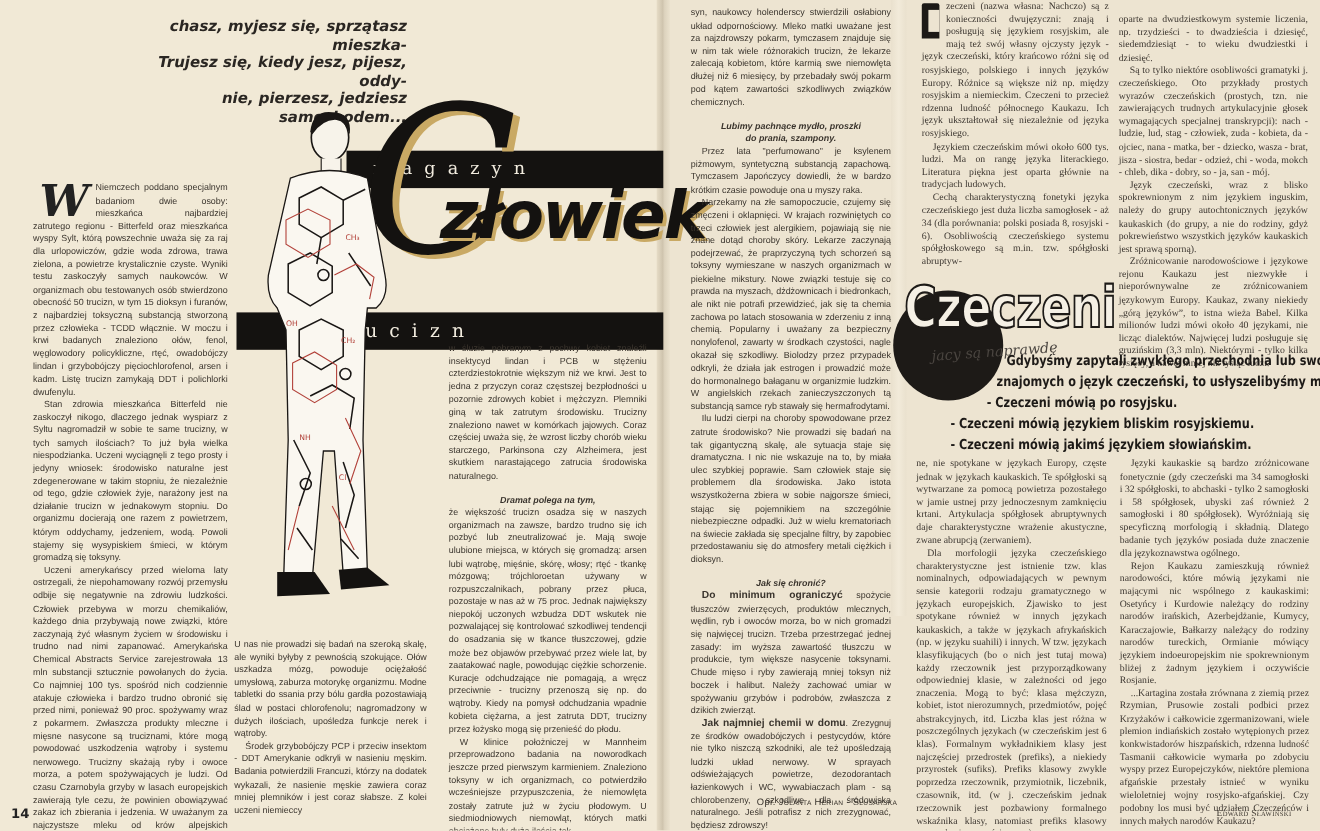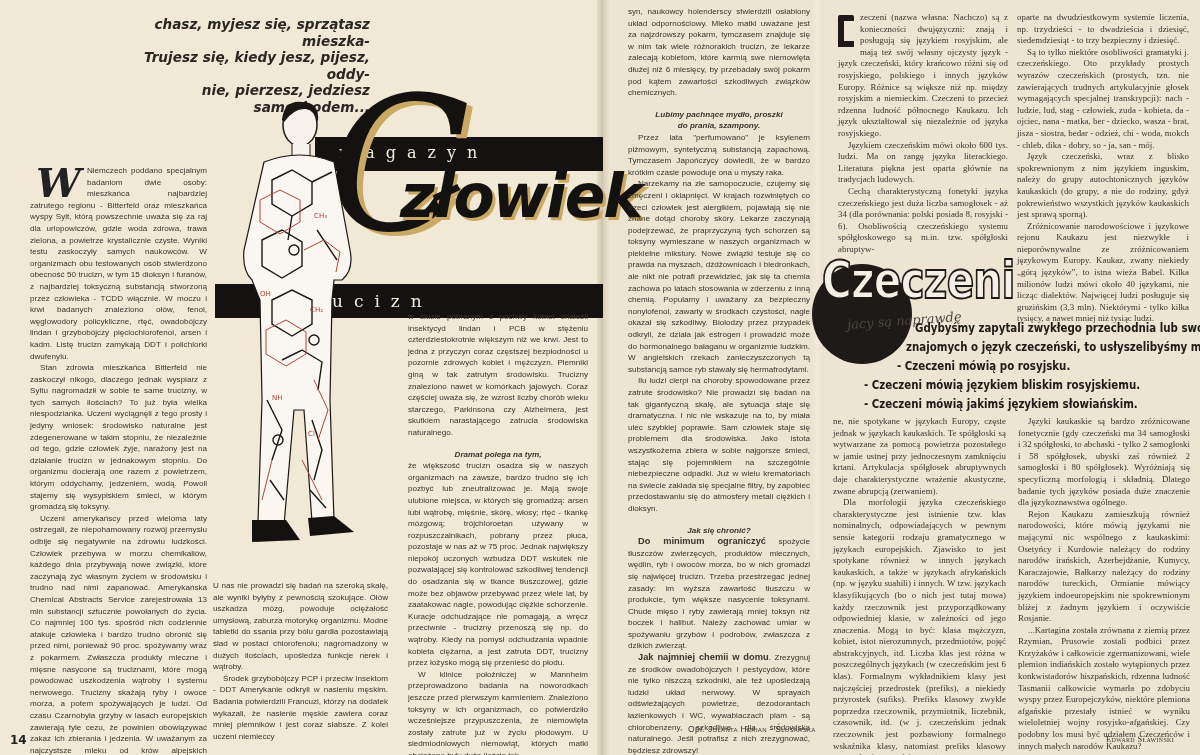--- a/index.html
+++ b/index.html
@@ -158,28 +158,28 @@
   <p>Ilu ludzi cierpi na choroby spowodowane przez zatrute środowisko? Nie prowadzi się badań na tak gigantyczną skalę, ale sytuacja staje się dramatyczna. I nic nie wskazuje na to, by miała ulec szybkiej poprawie. Sam człowiek staje się problemem dla środowiska. Jako istota wszystkożerna zbiera w sobie najgorsze śmieci, stając się pojemnikiem na szczególnie niebezpieczne odpadki. Już w wielu krematoriach na świecie zakłada się specjalne filtry, by zapobiec przedostawaniu się do atmosfery metali ciężkich i dioksyn.</p>
   <p class="subhead" style="margin-top:10px;">Jak się chronić?</p>
   <p><span class="b">Do minimum ograniczyć</span><span> spożycie tłuszczów zwierzęcych, produktów mlecznych, wędlin, ryb i owoców morza, bo w nich gromadzi się najwięcej trucizn. Trzeba przestrzegać jednej zasady: im wyższa zawartość tłuszczu w produkcie, tym większe nasycenie toksynami. Chude mięso i ryby zawierają mniej toksyn niż boczek i halibut. Należy zachować umiar w spożywaniu grzybów i podrobów, zwłaszcza z dzikich zwierząt.</span></p>
   <p><span class="b">Jak najmniej chemii w domu</span><span>. Zrezygnuj ze środków owadobójczych i pestycydów, które nie tylko niszczą szkodniki, ale też upośledzają ludzki układ nerwowy. W sprayach odświeżających powietrze, dezodorantach łazienkowych i WC, wywabiaczach plam - są chlorobenzeny, szkodliwe dla środowiska naturalnego. Jeśli potrafisz z nich zrezygnować, będziesz zdrowszy!</span></p>
 </div>
 <div class="byline" style="left:688px; top:724px;">
   <span>Opr.</span>
   <span class="sc">Jolanta Herian - Ślusarska</span>
 </div>
 
-<div class="serif-text" style="left:838px; top:12px; width:170px;">
+<div class="serif-text" style="left:838px; top:0; width:170px;">
   <p class="noindent"><span class="dropcap-C"></span><span>zeczeni (nazwa własna: Nachczo) są z konieczności dwujęzyczni: znają i posługują się językiem rosyjskim, ale mają też swój własny ojczysty język - język czeczeński, który krańcowo różni się od rosyjskiego, polskiego i innych języków Europy. Różnice są większe niż np. między rosyjskim a niemieckim. Czeczeni to przecież rdzenna ludność północnego Kaukazu. Ich język ukształtował się niezależnie od języka rosyjskiego.</span></p>
   <p>Językiem czeczeńskim mówi około 600 tys. ludzi. Ma on rangę języka literackiego. Literatura piękna jest oparta głównie na tradycjach ludowych.</p>
   <p>Cechą charakterystyczną fonetyki języka czeczeńskiego jest duża liczba samogłosek - aż 34 (dla porównania: polski posiada 8, rosyjski - 6). Osobliwością czeczeńskiego systemu spółgłoskowego są m.in. tzw. spółgłoski abruptyw-</p>
 </div>
 
 <div class="serif-text" style="left:1017px; top:12px; width:172px;">
-  <p class="noindent">oparte na dwudziestkowym systemie liczenia, np. trzydzieści - to dwadzieścia i dziesięć, siedemdziesiąt - to trzy bezpieczny i dziesięć.</p>
+  <p class="noindent">oparte na dwudziestkowym systemie liczenia, np. trzydzieści - to dwadzieścia i dziesięć, siedemdziesiąt - to wieku dwudziestki i dziesięć.</p>
   <p>Są to tylko niektóre osobliwości gramatyki j. czeczeńskiego. Oto przykłady prostych wyrazów czeczeńskich (prostych, tzn. nie zawierających trudnych artykulacyjnie głosek wymagających specjalnej transkrypcji): nach - ludzie, lud, stag - człowiek, zuda - kobieta, da - ojciec, nana - matka, ber - dziecko, wasza - brat, jisza - siostra, bedar - odzież, chi - woda, mokch - chleb, dika - dobry, so - ja, san - mój.</p>
   <p>Język czeczeński, wraz z blisko spokrewnionym z nim językiem inguskim, należy do grupy autochtonicznych języków kaukaskich (do grupy, a nie do rodziny, gdyż pokrewieństwo wszystkich języków kaukaskich jest sprawą sporną).</p>
   <p>Zróżnicowanie narodowościowe i językowe rejonu Kaukazu jest niezwykłe i nieporównywalne ze zróżnicowaniem językowym Europy. Kaukaz, zwany niekiedy „górą języków”, to istna wieża Babel. Kilka milionów ludzi mówi około 40 językami, nie licząc dialektów. Najwięcej ludzi posługuje się gruzińskim (3,3 mln). Niektórymi - tylko kilka tysięcy, a nawet mniej niż tysiąc ludzi.</p>
 </div>
 
 <div class="cz-title">
   <div class="circle"></div>
   <div class="word">Czeczeni</div>
   <div class="sub">jacy są naprawdę</div>
 </div>

